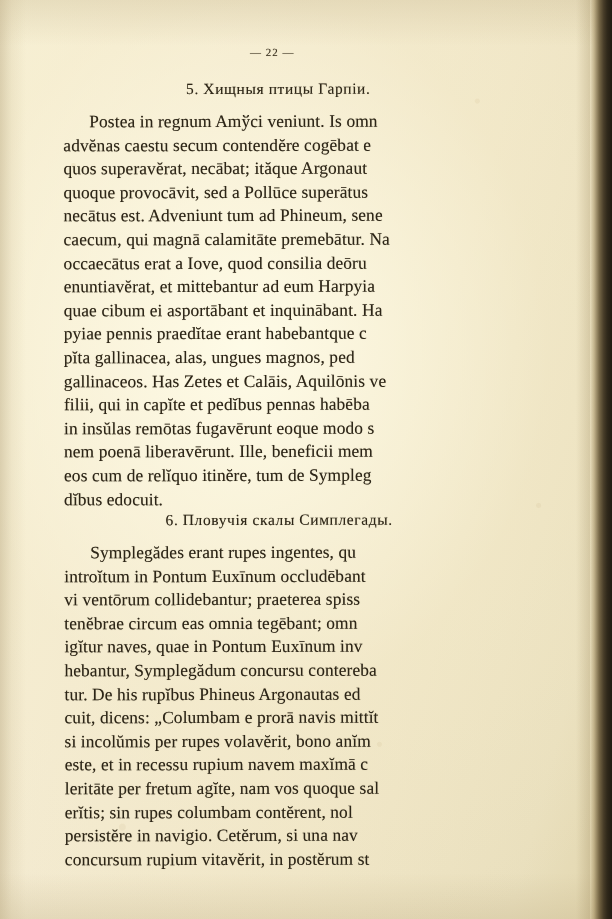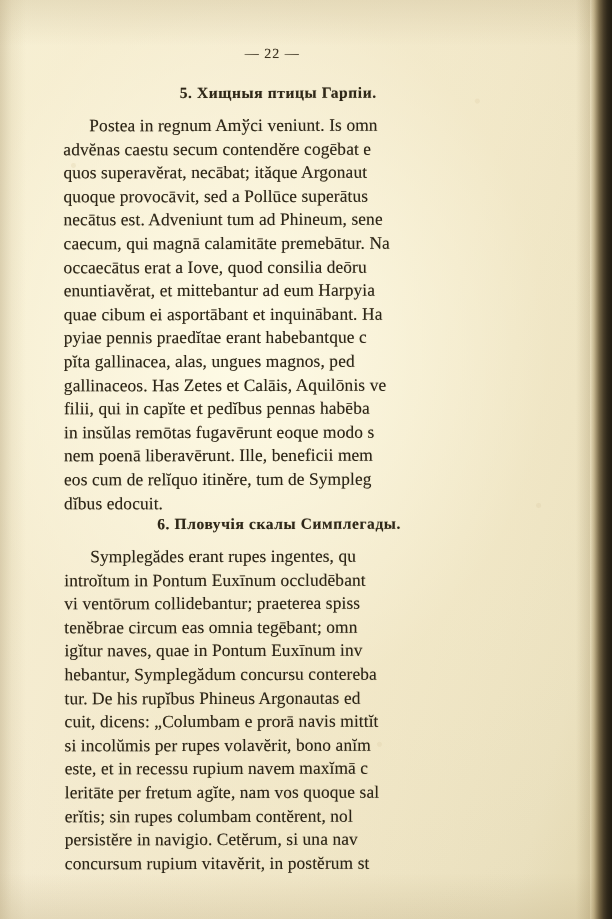--- a/index.html
+++ b/index.html
@@ -88,32 +88,32 @@
     position: absolute;
     left: 64px;
     top: 46px;
     width: 560px;            
     z-index: 3;
   }
 
   .folio {
     width: 418px;
     text-align: center;
-    font-size: 14px;
+    font-size: 11px;
     letter-spacing: 1px;
     color: #39301f;
     margin: 0 0 22px 0;
     font-family: "Liberation Serif", serif;
   }
 
   .section-title {
     width: 430px;
     text-align: center;
     font-size: 15.5px;
-    font-weight: bold;
+    font-weight: normal;
     letter-spacing: 0.6px;
     color: #2e2718;
     margin: 0 0 12px 0;
     white-space: nowrap;
     font-family: "Liberation Serif", serif;
   }
   .section-title-2 { }
 
   .para {
     margin: 0;

